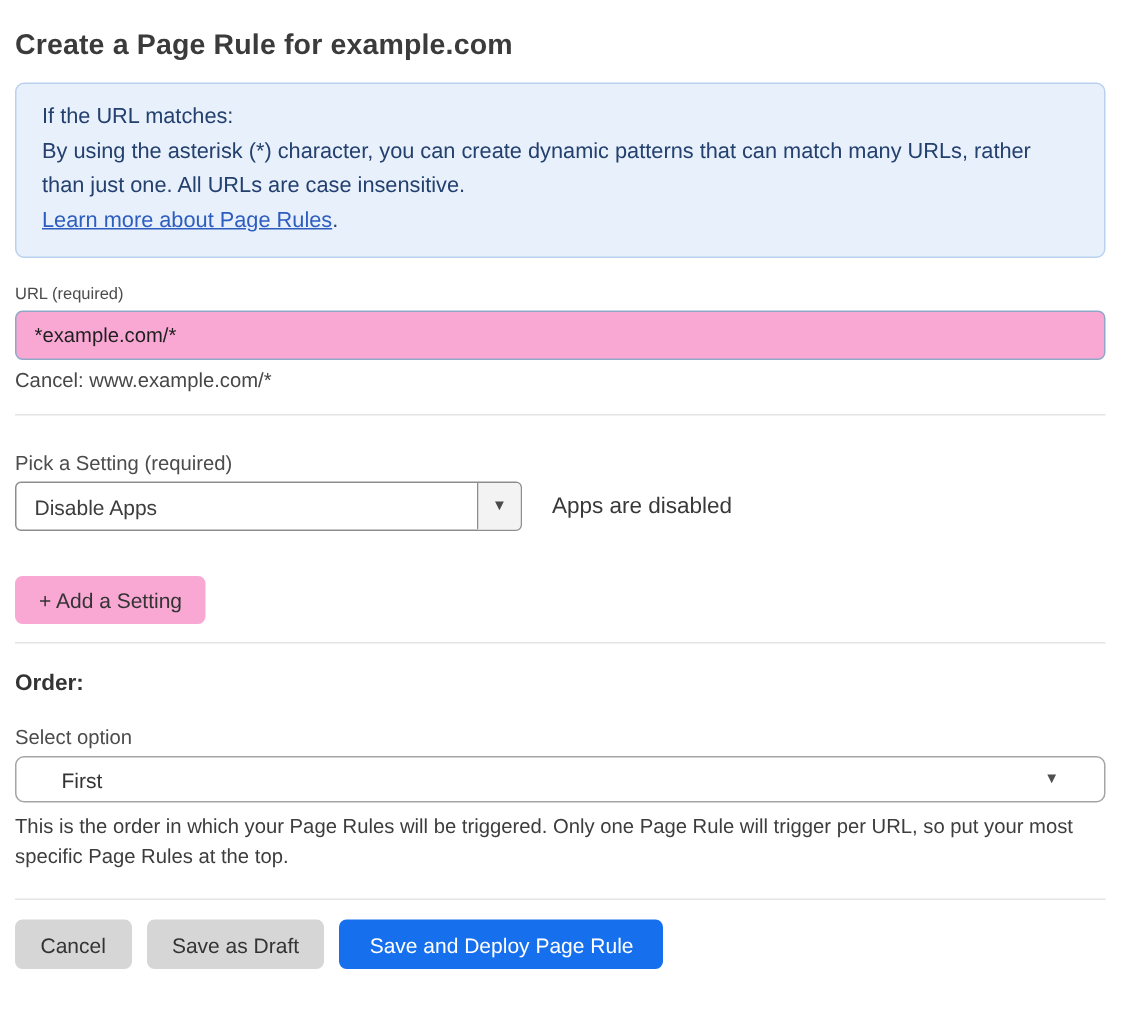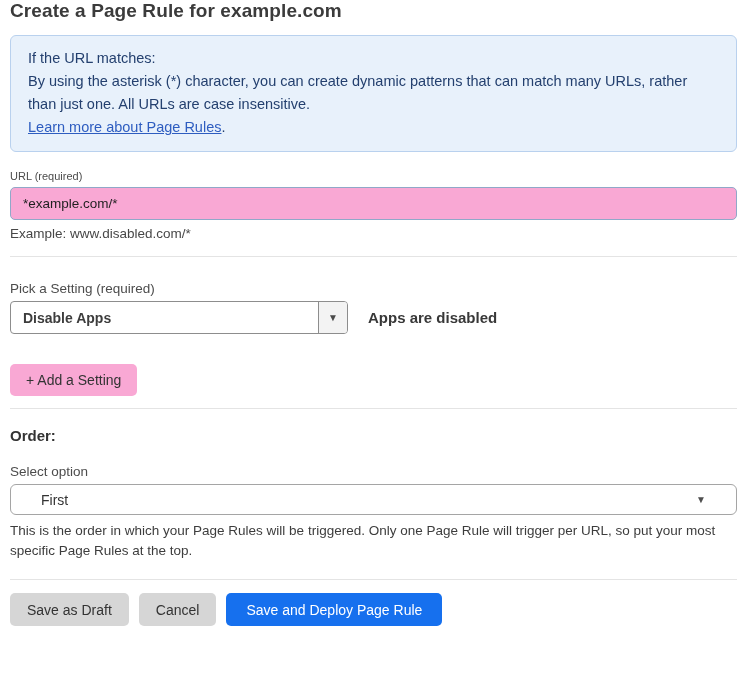--- a/index.html
+++ b/index.html
@@ -6,21 +6,21 @@
   html, body {
     width: 750px; height: 689px;
     background: #ffffff;
     font-family: "Liberation Sans", sans-serif;
     color: #333;
     overflow: hidden;
   }
   .page { padding: 0 13px 0 10px; }
 
   .page-title {
-    margin-top: 0;
+    margin-top: 20px;
     font-size: 19px;
     font-weight: bold;
     color: #3b3b3b;
     letter-spacing: 0.1px;
   }
 
   .info-box {
     margin-top: 13px;
     background: #e8f1fb;
     border: 1px solid #b9d1ee;
@@ -80,21 +80,20 @@
     margin-top: 24px;
     font-size: 13.5px;
     color: #4c4c4c;
   }
   .sub-label.tight { margin-top: 20px; }
 
   .setting-row {
     margin-top: 5px;
     display: flex;
     align-items: center;
-    font-weight: bold;
   }
   .dropdown {
     width: 338px;
     height: 33px;
     background: #ffffff;
     border: 1px solid #8d8d8d;
     border-radius: 4px;
     display: flex;
     align-items: stretch;
     cursor: pointer;
@@ -193,21 +192,21 @@
   <h1 class="page-title">Create a Page Rule for example.com</h1>
 
   <div class="info-box">
     <div class="info-heading">If the URL matches:</div>
     <div class="info-body">By using the asterisk (*) character, you can create dynamic patterns that can match many URLs, rather than just one. All URLs are case insensitive.</div>
     <div><span class="info-link">Learn more about Page Rules</span><span>.</span></div>
   </div>
 
   <div class="field-label">URL (required)</div>
   <input class="url-input" type="text" value="*example.com/*" style="">
-  <div class="helper-text">Example: www.disabled.com/*</div>
+  <div class="helper-text">Cancel: www.example.com/*</div>
 
   <hr class="divider">
 
 
   <div class="sub-label">Pick a Setting (required)</div>
   <div class="setting-row">
     <div class="dropdown">
       <div class="dropdown-value">Disable Apps</div>
       <div class="dropdown-arrow">▼</div>
     </div>
@@ -223,18 +222,18 @@
   <div class="sub-label tight">Select option</div>
   <div class="select-box">
     <span>First</span>
     <span class="select-caret">▼</span>
   </div>
   <div class="order-helper">This is the order in which your Page Rules will be triggered. Only one Page Rule will trigger per URL, so put your most specific Page Rules at the top.</div>
 
   <hr class="divider" style="margin-top: 18px;">
 
   <div class="footer-actions">
+    <button class="btn btn-gray">Cancel</button>
     <button class="btn btn-gray">Save as Draft</button>
-    <button class="btn btn-gray">Cancel</button>
     <button class="btn btn-blue">Save and Deploy Page Rule</button>
   </div>
 
 </div>
 
 </body></html>

